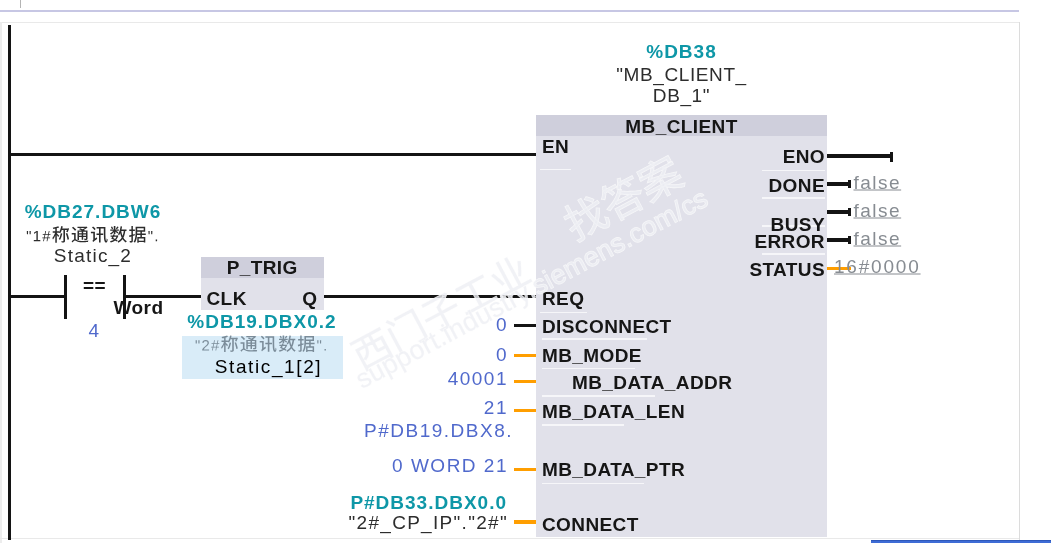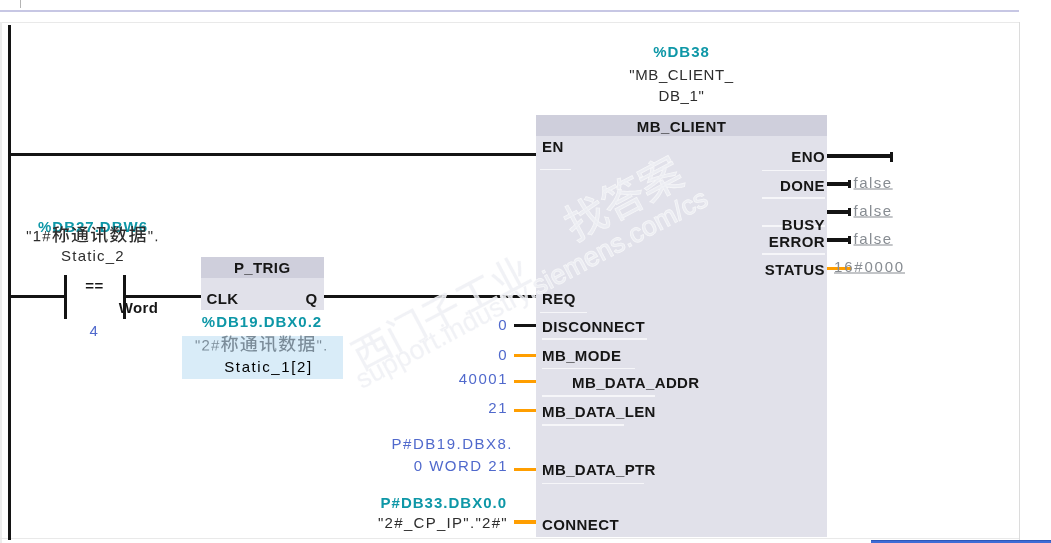--- a/index.html
+++ b/index.html
@@ -1,18 +1,18 @@
 <!DOCTYPE html>
 <html><head><meta charset="utf-8">
 <style>
 * { margin:0; padding:0; box-sizing:border-box; }
 html,body { width:1051px; height:543px; background:#fff; overflow:hidden;
   font-family:"Liberation Sans", sans-serif; }
 .abs { position:absolute; }
-.t { position:absolute; font-size:15px; line-height:15px; white-space:nowrap;
+.t { position:absolute; font-size:19px; line-height:15px; white-space:nowrap;
      transform:translateY(-50%); color:#1a1a1a; }
 .t.c { transform:translate(-50%,-50%); }
 .b { font-weight:bold; letter-spacing:0.4px; color:#161616; }
 .teal { font-weight:bold; color:#0e97a7; letter-spacing:1.0px; }
 .tag { color:#2d2d2d; letter-spacing:0.6px; }
 .val { color:#5069cc; letter-spacing:1.5px; }
 .mon { color:#878c92; letter-spacing:1.5px;text-decoration:underline; }
 .hgl { color:#000000;margin-left:6px; }
 </style></head>
 <body>
@@ -76,30 +76,30 @@
 <div class="t r b" style="right:226px;top:155.9px;">ENO</div>
 <div class="t r b" style="right:226px;top:184.8px;">DONE</div>
 <div class="t r b" style="right:226px;top:224px;">BUSY</div>
 <div class="t r b" style="right:226px;top:241.0px;">ERROR</div>
 <div class="t r b" style="right:226px;top:269.0px;">STATUS</div>
 <div class="t c b" style="left:94.5px;top:285.3px;">==</div>
 <div class="t c b" style="left:94.5px;top:306.5px;margin-left:44px;">Word</div>
 <div class="t c teal" style="left:681.5px;top:50.8px;">%DB38</div>
 <div class="t c tag" style="left:681.5px;top:73.8px;">"MB_CLIENT_</div>
 <div class="t c tag" style="left:681.5px;top:95.3px;">DB_1"</div>
-<div class="t c teal" style="left:93px;top:226px;">%DB27.DBW6</div>
+<div class="t c teal" style="left:93px;top:211px;">%DB27.DBW6</div>
 <div class="t c tag" style="left:93px;top:254.8px;letter-spacing:1.2px">Static_2</div>
 <div class="t c teal" style="left:262px;top:320.8px;">%DB19.DBX0.2</div>
 <div class="t c hgl" style="left:262.5px;top:365.8px;letter-spacing:1.6px">Static_1[2]</div>
 <div class="t c val" style="left:94.5px;top:330px;">4</div>
 <div class="t r val" style="right:543px;top:323.8px;">0</div>
 <div class="t r val" style="right:543px;top:353.6px;">0</div>
 <div class="t r val" style="right:543px;top:378.0px;">40001</div>
 <div class="t r val" style="right:543px;top:406.5px;">21</div>
-<div class="t r val" style="right:538px;top:443px;">P#DB19.DBX8.</div>
+<div class="t r val" style="right:538px;top:430px;">P#DB19.DBX8.</div>
 <div class="t r val" style="right:543px;top:465.0px;">0&nbsp;WORD&nbsp;21</div>
 <div class="t r teal" style="right:544px;top:501.5px;">P#DB33.DBX0.0</div>
 <div class="t r tag" style="right:543px;top:521.5px;letter-spacing:1.3px">"2#_CP_IP"."2#"</div>
 <div class="t mon" style="left:853.5px;top:182.2px;">false</div>
 <div class="t mon" style="left:853.5px;top:210.2px;">false</div>
 <div class="t mon" style="left:853.5px;top:238.3px;">false</div>
 <div class="t mon" style="left:834px;top:266.4px;letter-spacing:1.8px">16#0000</div>
 <svg class="abs" style="left:0;top:0" width="1051" height="543" viewBox="0 0 1051 543">
 <path transform="translate(26.2,241.2)" d="M4.5 -7.0H3.4L3.3 -10.3H4.6ZM1.8 -7.0H0.7L0.6 -10.3H1.9Z M7.6 0.0V-1.1H10.2V-9.0L7.9 -7.3V-8.6L10.4 -10.3H11.6V-1.1H14.1V0.0Z M22.6 -6.4 22.0 -3.7H23.9V-2.9H21.8L21.2 0.0H20.4L21.0 -2.9H18.4L17.7 0.0H16.9L17.6 -2.9H16.1V-3.7H17.7L18.3 -6.4H16.5V-7.2H18.5L19.1 -10.2H19.9L19.3 -7.2H21.9L22.6 -10.2H23.4L22.7 -7.2H24.3V-6.4ZM19.1 -6.4 18.5 -3.7H21.2L21.8 -6.4Z M29.1 -13.6H30.6V1.5H29.1ZM26.5 -10.0H32.8V-8.5H26.5ZM29.2 -9.4 30.2 -9.0Q29.9 -8.1 29.5 -7.0Q29.2 -6.0 28.7 -5.0Q28.3 -4.0 27.8 -3.2Q27.3 -2.3 26.8 -1.6Q26.7 -2.0 26.5 -2.4Q26.2 -2.8 26.1 -3.1Q26.7 -3.8 27.3 -4.9Q27.9 -5.9 28.4 -7.1Q28.9 -8.3 29.2 -9.4ZM32.1 -15.0 33.0 -13.7Q32.2 -13.4 31.2 -13.1Q30.1 -12.8 29.1 -12.6Q28.0 -12.4 27.0 -12.3Q27.0 -12.6 26.8 -12.9Q26.7 -13.3 26.6 -13.5Q27.5 -13.7 28.5 -13.9Q29.5 -14.2 30.5 -14.4Q31.4 -14.7 32.1 -15.0ZM30.6 -8.0Q30.7 -7.8 31.1 -7.5Q31.4 -7.1 31.8 -6.7Q32.2 -6.3 32.5 -5.9Q32.8 -5.5 33.0 -5.4L32.0 -4.1Q31.9 -4.4 31.6 -4.8Q31.3 -5.3 31.0 -5.7Q30.7 -6.2 30.4 -6.6Q30.1 -7.1 29.9 -7.3ZM35.1 -15.1 36.6 -14.8Q36.3 -13.5 35.9 -12.2Q35.5 -10.9 35.0 -9.8Q34.5 -8.7 33.9 -7.9Q33.8 -8.0 33.6 -8.2Q33.3 -8.4 33.0 -8.5Q32.8 -8.7 32.6 -8.8Q33.5 -9.9 34.1 -11.6Q34.7 -13.3 35.1 -15.1ZM34.6 -8.0 36.1 -7.8Q35.9 -6.5 35.5 -5.4Q35.2 -4.2 34.8 -3.2Q34.3 -2.1 33.8 -1.3Q33.7 -1.5 33.4 -1.6Q33.2 -1.8 32.9 -1.9Q32.7 -2.1 32.5 -2.2Q33.3 -3.2 33.8 -4.8Q34.3 -6.4 34.6 -8.0ZM35.1 -12.8H41.9V-11.3H34.6ZM37.2 -11.7H38.8V-0.3Q38.8 0.2 38.6 0.5Q38.5 0.9 38.1 1.1Q37.7 1.3 37.1 1.3Q36.4 1.4 35.6 1.4Q35.5 1.1 35.4 0.6Q35.2 0.1 35.0 -0.1Q35.6 -0.0 36.1 -0.0Q36.7 -0.0 36.8 -0.0Q37.0 -0.0 37.1 -0.1Q37.2 -0.2 37.2 -0.3ZM39.6 -7.8 41.0 -8.2Q41.4 -7.2 41.8 -6.1Q42.1 -5.0 42.4 -3.9Q42.7 -2.8 42.8 -2.0L41.3 -1.5Q41.2 -2.4 40.9 -3.5Q40.7 -4.5 40.3 -5.7Q40.0 -6.8 39.6 -7.8ZM41.4 -12.8H41.6L41.8 -12.9L42.9 -12.6Q42.6 -11.7 42.2 -10.8Q41.8 -9.9 41.4 -9.0L40.0 -9.4Q40.3 -9.9 40.5 -10.5Q40.8 -11.1 41.1 -11.7Q41.3 -12.2 41.4 -12.6Z M49.5 -8.3V-1.5H47.9V-6.8H45.5V-8.3ZM45.8 -13.5 46.9 -14.4Q47.5 -14.0 48.1 -13.5Q48.7 -12.9 49.2 -12.4Q49.7 -11.9 50.1 -11.5L48.9 -10.4Q48.6 -10.8 48.1 -11.3Q47.5 -11.9 46.9 -12.4Q46.3 -13.0 45.8 -13.5ZM52.8 -12.0 53.8 -12.9Q54.7 -12.6 55.6 -12.2Q56.6 -11.8 57.5 -11.4Q58.4 -11.0 59.0 -10.6L57.9 -9.6Q57.3 -10.0 56.4 -10.4Q55.6 -10.8 54.6 -11.2Q53.7 -11.7 52.8 -12.0ZM51.3 -10.6H60.5V-9.4H52.8V-1.3H51.3ZM59.8 -10.6H61.3V-2.8Q61.3 -2.3 61.2 -2.0Q61.1 -1.7 60.7 -1.5Q60.3 -1.3 59.7 -1.3Q59.1 -1.2 58.2 -1.2Q58.2 -1.6 58.1 -1.9Q57.9 -2.3 57.8 -2.6Q58.4 -2.5 58.8 -2.5Q59.3 -2.5 59.5 -2.5Q59.6 -2.5 59.7 -2.6Q59.8 -2.7 59.8 -2.8ZM51.3 -14.5H60.2V-13.2H51.3ZM52.1 -8.0H60.3V-6.8H52.1ZM52.1 -5.4H60.3V-4.2H52.1ZM55.5 -10.1H57.0V-1.4H55.5ZM59.6 -14.5H60.0L60.3 -14.6L61.3 -13.8Q60.4 -12.9 59.1 -12.1Q57.9 -11.2 56.7 -10.7Q56.5 -10.9 56.3 -11.2Q56.0 -11.5 55.8 -11.6Q56.5 -11.9 57.3 -12.4Q58.0 -12.8 58.6 -13.3Q59.2 -13.8 59.6 -14.2ZM48.8 -2.2Q49.2 -2.2 49.6 -1.9Q50.0 -1.6 50.7 -1.1Q51.6 -0.6 52.8 -0.4Q54.0 -0.3 55.5 -0.3Q56.3 -0.3 57.1 -0.3Q58.0 -0.3 58.9 -0.4Q59.8 -0.4 60.7 -0.5Q61.5 -0.5 62.2 -0.6Q62.1 -0.4 62.0 -0.1Q61.9 0.1 61.9 0.4Q61.8 0.7 61.8 0.9Q61.3 0.9 60.5 0.9Q59.8 1.0 58.9 1.0Q58.0 1.0 57.1 1.0Q56.2 1.0 55.5 1.0Q53.8 1.0 52.6 0.8Q51.4 0.7 50.5 0.1Q49.9 -0.1 49.5 -0.5Q49.0 -0.8 48.7 -0.8Q48.4 -0.8 48.0 -0.5Q47.7 -0.2 47.2 0.2Q46.8 0.7 46.4 1.3L45.4 -0.0Q46.3 -0.9 47.2 -1.5Q48.1 -2.2 48.8 -2.2Z M65.8 -13.8 66.9 -14.8Q67.4 -14.4 67.9 -13.9Q68.4 -13.4 68.8 -12.9Q69.2 -12.4 69.5 -12.1L68.3 -11.0Q68.1 -11.4 67.6 -11.9Q67.2 -12.4 66.7 -12.9Q66.3 -13.4 65.8 -13.8ZM67.0 0.9 66.7 -0.6 67.0 -1.2 70.4 -3.9Q70.5 -3.5 70.7 -3.1Q70.9 -2.7 71.0 -2.5Q69.8 -1.5 69.1 -0.9Q68.3 -0.3 67.9 0.0Q67.5 0.3 67.3 0.5Q67.1 0.7 67.0 0.9ZM64.7 -9.5H68.1V-8.0H64.7ZM67.0 0.9Q66.9 0.7 66.8 0.4Q66.7 0.1 66.5 -0.0Q66.3 -0.3 66.2 -0.4Q66.4 -0.6 66.8 -1.0Q67.1 -1.4 67.1 -2.0V-9.5H68.7V-0.8Q68.7 -0.8 68.5 -0.7Q68.3 -0.5 68.1 -0.3Q67.8 -0.1 67.6 0.0Q67.3 0.2 67.2 0.5Q67.0 0.7 67.0 0.9ZM70.3 -7.8H77.0V-6.3H70.3ZM77.6 -14.2H79.2Q79.2 -12.4 79.2 -10.7Q79.2 -9.0 79.2 -7.5Q79.2 -5.9 79.3 -4.6Q79.3 -3.3 79.4 -2.4Q79.5 -1.4 79.7 -0.9Q79.9 -0.3 80.2 -0.2Q80.3 -0.2 80.3 -0.6Q80.4 -1.0 80.4 -1.6Q80.5 -2.2 80.5 -2.9Q80.6 -2.7 80.8 -2.5Q81.0 -2.2 81.2 -2.0Q81.3 -1.8 81.5 -1.7Q81.3 -0.2 81.1 0.4Q80.8 1.1 80.4 1.3Q80.0 1.5 79.5 1.3Q78.9 1.1 78.5 0.2Q78.1 -0.6 77.9 -2.0Q77.7 -3.5 77.7 -5.4Q77.6 -7.3 77.6 -9.6Q77.6 -11.8 77.6 -14.2ZM70.4 -14.2H78.4V-12.7H70.4ZM72.8 -12.9H74.4V1.2H72.8Z M84.4 -5.8H91.3V-4.5H84.4ZM84.0 -11.8H92.7V-10.5H84.0ZM91.0 -14.8 92.4 -14.3Q92.0 -13.6 91.6 -13.0Q91.1 -12.4 90.8 -12.0L89.7 -12.5Q89.9 -12.8 90.2 -13.2Q90.4 -13.6 90.6 -14.1Q90.9 -14.5 91.0 -14.8ZM87.6 -15.1H89.2V-7.2H87.6ZM84.6 -14.2 85.8 -14.7Q86.2 -14.2 86.5 -13.6Q86.8 -12.9 86.9 -12.4L85.7 -11.9Q85.6 -12.4 85.3 -13.0Q85.0 -13.7 84.6 -14.2ZM87.7 -11.3 88.8 -10.6Q88.3 -9.9 87.6 -9.2Q87.0 -8.4 86.2 -7.8Q85.4 -7.1 84.6 -6.7Q84.5 -7.0 84.2 -7.4Q84.0 -7.7 83.8 -7.9Q84.5 -8.3 85.3 -8.8Q86.0 -9.3 86.6 -10.0Q87.3 -10.6 87.7 -11.3ZM88.9 -10.9Q89.2 -10.8 89.6 -10.5Q90.1 -10.2 90.6 -9.9Q91.2 -9.6 91.6 -9.3Q92.1 -9.0 92.2 -8.9L91.3 -7.7Q91.1 -7.9 90.7 -8.3Q90.3 -8.6 89.8 -9.0Q89.3 -9.4 88.9 -9.7Q88.4 -10.0 88.1 -10.2ZM94.1 -11.7H100.3V-10.2H94.1ZM94.4 -15.0 95.9 -14.8Q95.6 -13.0 95.2 -11.4Q94.8 -9.8 94.2 -8.4Q93.7 -7.0 92.9 -5.9Q92.8 -6.0 92.6 -6.2Q92.4 -6.4 92.1 -6.6Q91.9 -6.8 91.7 -6.9Q92.4 -7.9 92.9 -9.1Q93.5 -10.4 93.8 -11.9Q94.2 -13.4 94.4 -15.0ZM97.6 -10.8 99.2 -10.7Q98.8 -7.6 98.0 -5.3Q97.1 -2.9 95.7 -1.2Q94.3 0.3 92.1 1.5Q92.1 1.3 91.9 1.1Q91.8 0.8 91.6 0.6Q91.4 0.3 91.3 0.2Q93.3 -0.7 94.6 -2.2Q95.9 -3.7 96.6 -5.9Q97.3 -8.0 97.6 -10.8ZM95.0 -10.4Q95.4 -8.1 96.1 -6.0Q96.8 -3.9 98.0 -2.3Q99.1 -0.8 100.7 0.0Q100.4 0.2 100.1 0.6Q99.8 1.0 99.6 1.3Q97.9 0.2 96.8 -1.4Q95.6 -3.1 94.8 -5.3Q94.1 -7.5 93.6 -10.2ZM84.9 -2.7 85.9 -3.6Q86.9 -3.3 87.9 -2.8Q89.0 -2.3 89.9 -1.7Q90.8 -1.2 91.5 -0.8L90.5 0.2Q89.9 -0.2 88.9 -0.7Q88.0 -1.3 87.0 -1.8Q85.9 -2.3 84.9 -2.7ZM90.7 -5.8H91.0L91.3 -5.9L92.2 -5.5Q91.6 -3.6 90.5 -2.2Q89.4 -0.8 87.9 0.0Q86.3 0.8 84.6 1.3Q84.5 1.1 84.2 0.7Q84.0 0.3 83.8 0.1Q85.4 -0.2 86.8 -0.9Q88.3 -1.7 89.3 -2.8Q90.3 -4.0 90.7 -5.6ZM84.9 -2.7Q85.4 -3.2 85.8 -4.0Q86.2 -4.7 86.6 -5.5Q87.0 -6.3 87.2 -7.0L88.7 -6.7Q88.4 -5.9 88.0 -5.2Q87.6 -4.4 87.2 -3.6Q86.8 -2.9 86.4 -2.4Z M110.2 -14.4H119.0V-9.5H110.2V-10.9H117.5V-12.9H110.2ZM109.4 -14.4H111.0V-8.9Q111.0 -7.7 110.9 -6.4Q110.8 -5.0 110.6 -3.6Q110.4 -2.2 109.9 -0.9Q109.5 0.4 108.7 1.5Q108.6 1.3 108.3 1.1Q108.1 0.9 107.8 0.8Q107.6 0.6 107.4 0.5Q108.1 -0.4 108.5 -1.6Q108.9 -2.8 109.1 -4.1Q109.3 -5.4 109.3 -6.6Q109.4 -7.8 109.4 -8.9ZM110.2 -7.7H119.6V-6.3H110.2ZM111.8 -0.4H118.3V0.8H111.8ZM114.2 -9.7H115.7V-3.6H114.2ZM111.1 -4.2H119.1V1.4H117.6V-2.8H112.5V1.5H111.1ZM102.8 -5.7Q103.9 -6.0 105.4 -6.4Q106.9 -6.9 108.5 -7.3L108.7 -5.9Q107.3 -5.4 105.9 -5.0Q104.4 -4.5 103.2 -4.1ZM103.1 -11.6H108.7V-10.1H103.1ZM105.2 -15.1H106.7V-0.4Q106.7 0.1 106.6 0.4Q106.4 0.8 106.1 1.0Q105.7 1.2 105.2 1.2Q104.6 1.3 103.7 1.3Q103.7 1.0 103.6 0.5Q103.4 0.1 103.3 -0.1Q103.8 -0.1 104.3 -0.1Q104.7 -0.1 104.9 -0.1Q105.1 -0.1 105.1 -0.2Q105.2 -0.2 105.2 -0.4Z M126.1 -7.0H125.0L124.9 -10.3H126.2ZM123.4 -7.0H122.4L122.2 -10.3H123.5Z M129.5 0.0V-1.6H130.9V0.0Z" fill="#2d2d2d"></path>
 <path transform="translate(195.0,350.5)" d="M4.5 -7.0H3.4L3.3 -10.3H4.6ZM1.8 -7.0H0.7L0.6 -10.3H1.9Z M7.2 0.0V-0.9Q7.6 -1.7 8.1 -2.4Q8.7 -3.0 9.3 -3.6Q9.9 -4.1 10.4 -4.6Q11.0 -5.0 11.5 -5.5Q12.0 -5.9 12.3 -6.4Q12.5 -6.9 12.5 -7.6Q12.5 -8.4 12.0 -8.9Q11.6 -9.3 10.7 -9.3Q9.8 -9.3 9.3 -8.9Q8.7 -8.4 8.6 -7.6L7.3 -7.7Q7.4 -9.0 8.3 -9.7Q9.2 -10.4 10.7 -10.4Q12.2 -10.4 13.1 -9.7Q13.9 -9.0 13.9 -7.6Q13.9 -7.0 13.6 -6.4Q13.4 -5.8 12.8 -5.2Q12.3 -4.6 10.7 -3.4Q9.9 -2.7 9.4 -2.1Q8.9 -1.6 8.7 -1.1H14.1V0.0Z M22.6 -6.4 22.0 -3.7H23.9V-2.9H21.8L21.2 0.0H20.4L21.0 -2.9H18.4L17.7 0.0H16.9L17.6 -2.9H16.1V-3.7H17.7L18.3 -6.4H16.5V-7.2H18.5L19.1 -10.2H19.9L19.3 -7.2H21.9L22.6 -10.2H23.4L22.7 -7.2H24.3V-6.4ZM19.1 -6.4 18.5 -3.7H21.2L21.8 -6.4Z M29.1 -13.6H30.6V1.5H29.1ZM26.5 -10.0H32.8V-8.5H26.5ZM29.2 -9.4 30.2 -9.0Q29.9 -8.1 29.5 -7.0Q29.2 -6.0 28.7 -5.0Q28.3 -4.0 27.8 -3.2Q27.3 -2.3 26.8 -1.6Q26.7 -2.0 26.5 -2.4Q26.2 -2.8 26.1 -3.1Q26.7 -3.8 27.3 -4.9Q27.9 -5.9 28.4 -7.1Q28.9 -8.3 29.2 -9.4ZM32.1 -15.0 33.0 -13.7Q32.2 -13.4 31.2 -13.1Q30.1 -12.8 29.1 -12.6Q28.0 -12.4 27.0 -12.3Q27.0 -12.6 26.8 -12.9Q26.7 -13.3 26.6 -13.5Q27.5 -13.7 28.5 -13.9Q29.5 -14.2 30.5 -14.4Q31.4 -14.7 32.1 -15.0ZM30.6 -8.0Q30.7 -7.8 31.1 -7.5Q31.4 -7.1 31.8 -6.7Q32.2 -6.3 32.5 -5.9Q32.8 -5.5 33.0 -5.4L32.0 -4.1Q31.9 -4.4 31.6 -4.8Q31.3 -5.3 31.0 -5.7Q30.7 -6.2 30.4 -6.6Q30.1 -7.1 29.9 -7.3ZM35.1 -15.1 36.6 -14.8Q36.3 -13.5 35.9 -12.2Q35.5 -10.9 35.0 -9.8Q34.5 -8.7 33.9 -7.9Q33.8 -8.0 33.6 -8.2Q33.3 -8.4 33.0 -8.5Q32.8 -8.7 32.6 -8.8Q33.5 -9.9 34.1 -11.6Q34.7 -13.3 35.1 -15.1ZM34.6 -8.0 36.1 -7.8Q35.9 -6.5 35.5 -5.4Q35.2 -4.2 34.8 -3.2Q34.3 -2.1 33.8 -1.3Q33.7 -1.5 33.4 -1.6Q33.2 -1.8 32.9 -1.9Q32.7 -2.1 32.5 -2.2Q33.3 -3.2 33.8 -4.8Q34.3 -6.4 34.6 -8.0ZM35.1 -12.8H41.9V-11.3H34.6ZM37.2 -11.7H38.8V-0.3Q38.8 0.2 38.6 0.5Q38.5 0.9 38.1 1.1Q37.7 1.3 37.1 1.3Q36.4 1.4 35.6 1.4Q35.5 1.1 35.4 0.6Q35.2 0.1 35.0 -0.1Q35.6 -0.0 36.1 -0.0Q36.7 -0.0 36.8 -0.0Q37.0 -0.0 37.1 -0.1Q37.2 -0.2 37.2 -0.3ZM39.6 -7.8 41.0 -8.2Q41.4 -7.2 41.8 -6.1Q42.1 -5.0 42.4 -3.9Q42.7 -2.8 42.8 -2.0L41.3 -1.5Q41.2 -2.4 40.9 -3.5Q40.7 -4.5 40.3 -5.7Q40.0 -6.8 39.6 -7.8ZM41.4 -12.8H41.6L41.8 -12.9L42.9 -12.6Q42.6 -11.7 42.2 -10.8Q41.8 -9.9 41.4 -9.0L40.0 -9.4Q40.3 -9.9 40.5 -10.5Q40.8 -11.1 41.1 -11.7Q41.3 -12.2 41.4 -12.6Z M49.5 -8.3V-1.5H47.9V-6.8H45.5V-8.3ZM45.8 -13.5 46.9 -14.4Q47.5 -14.0 48.1 -13.5Q48.7 -12.9 49.2 -12.4Q49.7 -11.9 50.1 -11.5L48.9 -10.4Q48.6 -10.8 48.1 -11.3Q47.5 -11.9 46.9 -12.4Q46.3 -13.0 45.8 -13.5ZM52.8 -12.0 53.8 -12.9Q54.7 -12.6 55.6 -12.2Q56.6 -11.8 57.5 -11.4Q58.4 -11.0 59.0 -10.6L57.9 -9.6Q57.3 -10.0 56.4 -10.4Q55.6 -10.8 54.6 -11.2Q53.7 -11.7 52.8 -12.0ZM51.3 -10.6H60.5V-9.4H52.8V-1.3H51.3ZM59.8 -10.6H61.3V-2.8Q61.3 -2.3 61.2 -2.0Q61.1 -1.7 60.7 -1.5Q60.3 -1.3 59.7 -1.3Q59.1 -1.2 58.2 -1.2Q58.2 -1.6 58.1 -1.9Q57.9 -2.3 57.8 -2.6Q58.4 -2.5 58.8 -2.5Q59.3 -2.5 59.5 -2.5Q59.6 -2.5 59.7 -2.6Q59.8 -2.7 59.8 -2.8ZM51.3 -14.5H60.2V-13.2H51.3ZM52.1 -8.0H60.3V-6.8H52.1ZM52.1 -5.4H60.3V-4.2H52.1ZM55.5 -10.1H57.0V-1.4H55.5ZM59.6 -14.5H60.0L60.3 -14.6L61.3 -13.8Q60.4 -12.9 59.1 -12.1Q57.9 -11.2 56.7 -10.7Q56.5 -10.9 56.3 -11.2Q56.0 -11.5 55.8 -11.6Q56.5 -11.9 57.3 -12.4Q58.0 -12.8 58.6 -13.3Q59.2 -13.8 59.6 -14.2ZM48.8 -2.2Q49.2 -2.2 49.6 -1.9Q50.0 -1.6 50.7 -1.1Q51.6 -0.6 52.8 -0.4Q54.0 -0.3 55.5 -0.3Q56.3 -0.3 57.1 -0.3Q58.0 -0.3 58.9 -0.4Q59.8 -0.4 60.7 -0.5Q61.5 -0.5 62.2 -0.6Q62.1 -0.4 62.0 -0.1Q61.9 0.1 61.9 0.4Q61.8 0.7 61.8 0.9Q61.3 0.9 60.5 0.9Q59.8 1.0 58.9 1.0Q58.0 1.0 57.1 1.0Q56.2 1.0 55.5 1.0Q53.8 1.0 52.6 0.8Q51.4 0.7 50.5 0.1Q49.9 -0.1 49.5 -0.5Q49.0 -0.8 48.7 -0.8Q48.4 -0.8 48.0 -0.5Q47.7 -0.2 47.2 0.2Q46.8 0.7 46.4 1.3L45.4 -0.0Q46.3 -0.9 47.2 -1.5Q48.1 -2.2 48.8 -2.2Z M65.8 -13.8 66.9 -14.8Q67.4 -14.4 67.9 -13.9Q68.4 -13.4 68.8 -12.9Q69.2 -12.4 69.5 -12.1L68.3 -11.0Q68.1 -11.4 67.6 -11.9Q67.2 -12.4 66.7 -12.9Q66.3 -13.4 65.8 -13.8ZM67.0 0.9 66.7 -0.6 67.0 -1.2 70.4 -3.9Q70.5 -3.5 70.7 -3.1Q70.9 -2.7 71.0 -2.5Q69.8 -1.5 69.1 -0.9Q68.3 -0.3 67.9 0.0Q67.5 0.3 67.3 0.5Q67.1 0.7 67.0 0.9ZM64.7 -9.5H68.1V-8.0H64.7ZM67.0 0.9Q66.9 0.7 66.8 0.4Q66.7 0.1 66.5 -0.0Q66.3 -0.3 66.2 -0.4Q66.4 -0.6 66.8 -1.0Q67.1 -1.4 67.1 -2.0V-9.5H68.7V-0.8Q68.7 -0.8 68.5 -0.7Q68.3 -0.5 68.1 -0.3Q67.8 -0.1 67.6 0.0Q67.3 0.2 67.2 0.5Q67.0 0.7 67.0 0.9ZM70.3 -7.8H77.0V-6.3H70.3ZM77.6 -14.2H79.2Q79.2 -12.4 79.2 -10.7Q79.2 -9.0 79.2 -7.5Q79.2 -5.9 79.3 -4.6Q79.3 -3.3 79.4 -2.4Q79.5 -1.4 79.7 -0.9Q79.9 -0.3 80.2 -0.2Q80.3 -0.2 80.3 -0.6Q80.4 -1.0 80.4 -1.6Q80.5 -2.2 80.5 -2.9Q80.6 -2.7 80.8 -2.5Q81.0 -2.2 81.2 -2.0Q81.3 -1.8 81.5 -1.7Q81.3 -0.2 81.1 0.4Q80.8 1.1 80.4 1.3Q80.0 1.5 79.5 1.3Q78.9 1.1 78.5 0.2Q78.1 -0.6 77.9 -2.0Q77.7 -3.5 77.7 -5.4Q77.6 -7.3 77.6 -9.6Q77.6 -11.8 77.6 -14.2ZM70.4 -14.2H78.4V-12.7H70.4ZM72.8 -12.9H74.4V1.2H72.8Z M84.4 -5.8H91.3V-4.5H84.4ZM84.0 -11.8H92.7V-10.5H84.0ZM91.0 -14.8 92.4 -14.3Q92.0 -13.6 91.6 -13.0Q91.1 -12.4 90.8 -12.0L89.7 -12.5Q89.9 -12.8 90.2 -13.2Q90.4 -13.6 90.6 -14.1Q90.9 -14.5 91.0 -14.8ZM87.6 -15.1H89.2V-7.2H87.6ZM84.6 -14.2 85.8 -14.7Q86.2 -14.2 86.5 -13.6Q86.8 -12.9 86.9 -12.4L85.7 -11.9Q85.6 -12.4 85.3 -13.0Q85.0 -13.7 84.6 -14.2ZM87.7 -11.3 88.8 -10.6Q88.3 -9.9 87.6 -9.2Q87.0 -8.4 86.2 -7.8Q85.4 -7.1 84.6 -6.7Q84.5 -7.0 84.2 -7.4Q84.0 -7.7 83.8 -7.9Q84.5 -8.3 85.3 -8.8Q86.0 -9.3 86.6 -10.0Q87.3 -10.6 87.7 -11.3ZM88.9 -10.9Q89.2 -10.8 89.6 -10.5Q90.1 -10.2 90.6 -9.9Q91.2 -9.6 91.6 -9.3Q92.1 -9.0 92.2 -8.9L91.3 -7.7Q91.1 -7.9 90.7 -8.3Q90.3 -8.6 89.8 -9.0Q89.3 -9.4 88.9 -9.7Q88.4 -10.0 88.1 -10.2ZM94.1 -11.7H100.3V-10.2H94.1ZM94.4 -15.0 95.9 -14.8Q95.6 -13.0 95.2 -11.4Q94.8 -9.8 94.2 -8.4Q93.7 -7.0 92.9 -5.9Q92.8 -6.0 92.6 -6.2Q92.4 -6.4 92.1 -6.6Q91.9 -6.8 91.7 -6.9Q92.4 -7.9 92.9 -9.1Q93.5 -10.4 93.8 -11.9Q94.2 -13.4 94.4 -15.0ZM97.6 -10.8 99.2 -10.7Q98.8 -7.6 98.0 -5.3Q97.1 -2.9 95.7 -1.2Q94.3 0.3 92.1 1.5Q92.1 1.3 91.9 1.1Q91.8 0.8 91.6 0.6Q91.4 0.3 91.3 0.2Q93.3 -0.7 94.6 -2.2Q95.9 -3.7 96.6 -5.9Q97.3 -8.0 97.6 -10.8ZM95.0 -10.4Q95.4 -8.1 96.1 -6.0Q96.8 -3.9 98.0 -2.3Q99.1 -0.8 100.7 0.0Q100.4 0.2 100.1 0.6Q99.8 1.0 99.6 1.3Q97.9 0.2 96.8 -1.4Q95.6 -3.1 94.8 -5.3Q94.1 -7.5 93.6 -10.2ZM84.9 -2.7 85.9 -3.6Q86.9 -3.3 87.9 -2.8Q89.0 -2.3 89.9 -1.7Q90.8 -1.2 91.5 -0.8L90.5 0.2Q89.9 -0.2 88.9 -0.7Q88.0 -1.3 87.0 -1.8Q85.9 -2.3 84.9 -2.7ZM90.7 -5.8H91.0L91.3 -5.9L92.2 -5.5Q91.6 -3.6 90.5 -2.2Q89.4 -0.8 87.9 0.0Q86.3 0.8 84.6 1.3Q84.5 1.1 84.2 0.7Q84.0 0.3 83.8 0.1Q85.4 -0.2 86.8 -0.9Q88.3 -1.7 89.3 -2.8Q90.3 -4.0 90.7 -5.6ZM84.9 -2.7Q85.4 -3.2 85.8 -4.0Q86.2 -4.7 86.6 -5.5Q87.0 -6.3 87.2 -7.0L88.7 -6.7Q88.4 -5.9 88.0 -5.2Q87.6 -4.4 87.2 -3.6Q86.8 -2.9 86.4 -2.4Z M110.2 -14.4H119.0V-9.5H110.2V-10.9H117.5V-12.9H110.2ZM109.4 -14.4H111.0V-8.9Q111.0 -7.7 110.9 -6.4Q110.8 -5.0 110.6 -3.6Q110.4 -2.2 109.9 -0.9Q109.5 0.4 108.7 1.5Q108.6 1.3 108.3 1.1Q108.1 0.9 107.8 0.8Q107.6 0.6 107.4 0.5Q108.1 -0.4 108.5 -1.6Q108.9 -2.8 109.1 -4.1Q109.3 -5.4 109.3 -6.6Q109.4 -7.8 109.4 -8.9ZM110.2 -7.7H119.6V-6.3H110.2ZM111.8 -0.4H118.3V0.8H111.8ZM114.2 -9.7H115.7V-3.6H114.2ZM111.1 -4.2H119.1V1.4H117.6V-2.8H112.5V1.5H111.1ZM102.8 -5.7Q103.9 -6.0 105.4 -6.4Q106.9 -6.9 108.5 -7.3L108.7 -5.9Q107.3 -5.4 105.9 -5.0Q104.4 -4.5 103.2 -4.1ZM103.1 -11.6H108.7V-10.1H103.1ZM105.2 -15.1H106.7V-0.4Q106.7 0.1 106.6 0.4Q106.4 0.8 106.1 1.0Q105.7 1.2 105.2 1.2Q104.6 1.3 103.7 1.3Q103.7 1.0 103.6 0.5Q103.4 0.1 103.3 -0.1Q103.8 -0.1 104.3 -0.1Q104.7 -0.1 104.9 -0.1Q105.1 -0.1 105.1 -0.2Q105.2 -0.2 105.2 -0.4Z M126.1 -7.0H125.0L124.9 -10.3H126.2ZM123.4 -7.0H122.4L122.2 -10.3H123.5Z M129.5 0.0V-1.6H130.9V0.0Z" fill="#7b8c99"></path>

